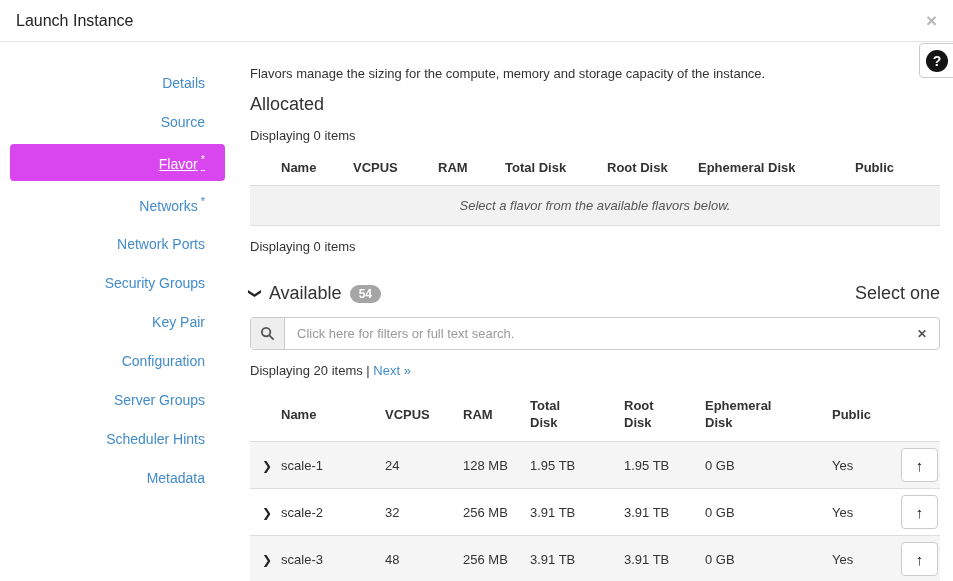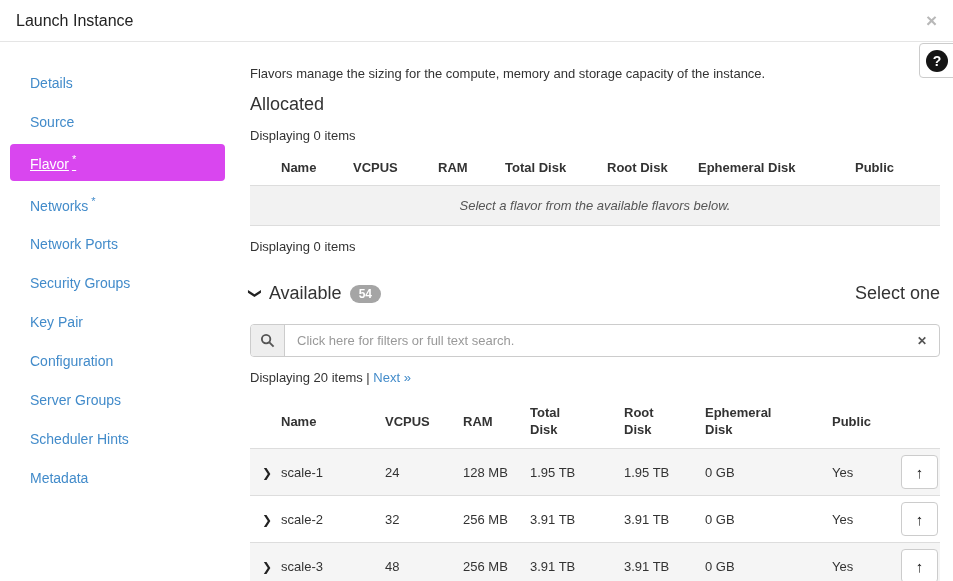--- a/index.html
+++ b/index.html
@@ -56,20 +56,21 @@
   }
   .nav-item {
     display: block;
     padding: 9px 20px;
     margin-bottom: 5px;
     font-size: 14px;
     color: #428bca;
     text-decoration: none;
     border-radius: 4px;
     cursor: pointer;
+    text-align: right;
   }
   .nav-item.active { background: #d946ef; color: #fff; text-decoration: underline; }
   .req-marker { font-size: 11px; vertical-align: super; margin-left: 3px; }
   .content { flex: 1; padding: 24px 13px 0 0; }
   
   .description { font-size: 13px; color: #333; }
   .section-title { font-size: 18px; font-weight: 400; color: #333; margin-top: 13px; }
   .count-line { font-size: 13px; color: #333; margin-top: 13px; }
   table { width: 100%; border-collapse: collapse; font-size: 13px; table-layout: fixed; }
   .alloc-table { margin-top: 8px; }
@@ -98,21 +99,21 @@
   }
   .badge {
     background: #a5a5a5; color: #fff;
     font-size: 12px; font-weight: 700;
     border-radius: 10px;
     padding: 2px 9px;
     margin-left: 8px;
   }
   .select-hint { margin-left: auto; font-size: 18px; color: #333; }
   .search-bar {
-    margin-top: 20px;
+    margin-top: 13px;
     display: flex; align-items: stretch;
     border: 1px solid #ccc; border-radius: 4px;
     height: 33px;
     overflow: hidden;
     background: #fff;
   }
   .search-addon {
     width: 34px;
     background: #eee;
     border-right: 1px solid #ccc;

